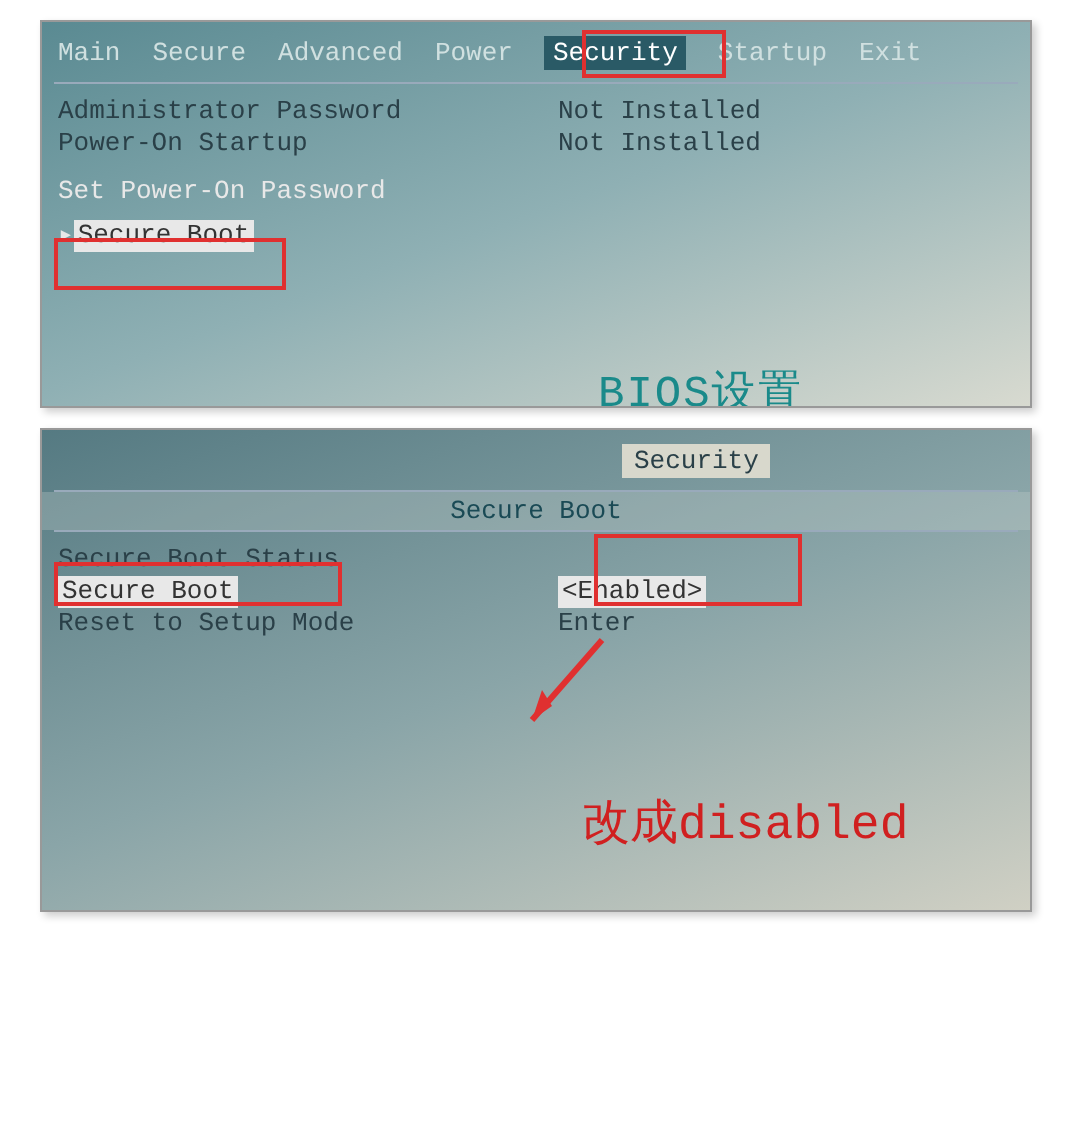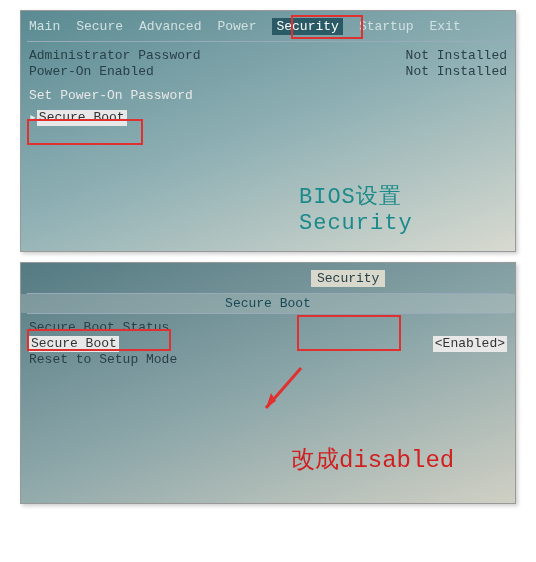--- a/index.html
+++ b/index.html
@@ -16,21 +16,21 @@
     overflow: hidden;
     box-shadow: 2px 2px 4px rgba(0,0,0,0.2);
   }
   .bios-screen {
     background: linear-gradient(160deg, #5a8a92 0%, #8fb0b4 50%, #d8dad0 100%);
     position: relative;
     font-size: 13px;
     color: #e8e8e8;
   }
   .bios1 {
-    height: 240px;
+    height: 192px;
   }
   .bios2 {
     height: 240px;
     background: linear-gradient(160deg, #557a82 0%, #8aa5a8 50%, #d0d0c4 100%);
   }
   .topbar {
     display: flex;
     align-items: center;
     padding: 4px 8px;
     gap: 16px;
@@ -52,21 +52,21 @@
   }
   .content {
     padding: 6px 8px;
     position: relative;
   }
   .row {
     display: flex;
     line-height: 16px;
   }
   .lcol { width: 250px; }
-  .rcol { flex: 1; text-align: right; }
+  .rcol { flex: 1; }
   .sel-white {
     background: #e8e8e8;
     color: #333;
     padding: 0 2px;
     display: inline-block;
   }
   .red-box {
     border: 2px solid #e03030;
     position: absolute;
     pointer-events: none;
@@ -113,21 +113,21 @@
       <span class="tab">Startup</span>
       <span class="tab">Exit</span>
     </div>
     <div class="hr"></div>
     <div class="content">
       <div class="row">
         <span class="lcol" style="color:#2a4048">Administrator Password</span>
         <span class="rcol" style="color:#2a4048">Not Installed</span>
       </div>
       <div class="row">
-        <span class="lcol" style="color:#2a4048">Power-On Enabled</span>
+        <span class="lcol" style="color:#2a4048">Power-On Startup</span>
         <span class="rcol" style="color:#2a4048">Not Installed</span>
       </div>
       <div style="height:8px"></div>
       <div class="row">
         <span class="lcol">Set Power-On Password</span>
       </div>
       <div style="height:6px"></div>
       <div class="row">
         <span>▸<span class="sel-white">Secure Boot</span></span>
       </div>
@@ -151,20 +151,21 @@
     <div class="content">
       <div class="row">
         <span class="lcol" style="color:#2a4048">Secure Boot Status</span>
       </div>
       <div class="row">
         <span class="lcol"><span class="sel-white">Secure Boot</span></span>
         <span class="rcol"><span class="sel-white">&lt;Enabled&gt;</span></span>
       </div>
       <div class="row">
         <span class="lcol" style="color:#2a4048">Reset to Setup Mode</span>
+        <span class="rcol" style="color:#2a4048">Enter</span>
       </div>
     </div>
 
     <div class="red-box" style="left:6px; top:66px; width:140px; height:18px;"></div>
     <div class="red-box" style="left:276px; top:52px; width:100px; height:32px;"></div>
 
     <svg class="arrow" viewBox="0 0 60 60">
       <defs></defs>
       <line x1="50" y1="5" x2="15" y2="45" stroke="#e03030" stroke-width="3"></line>
       <polygon points="15,45 25,38 20,30" fill="#e03030"></polygon>

